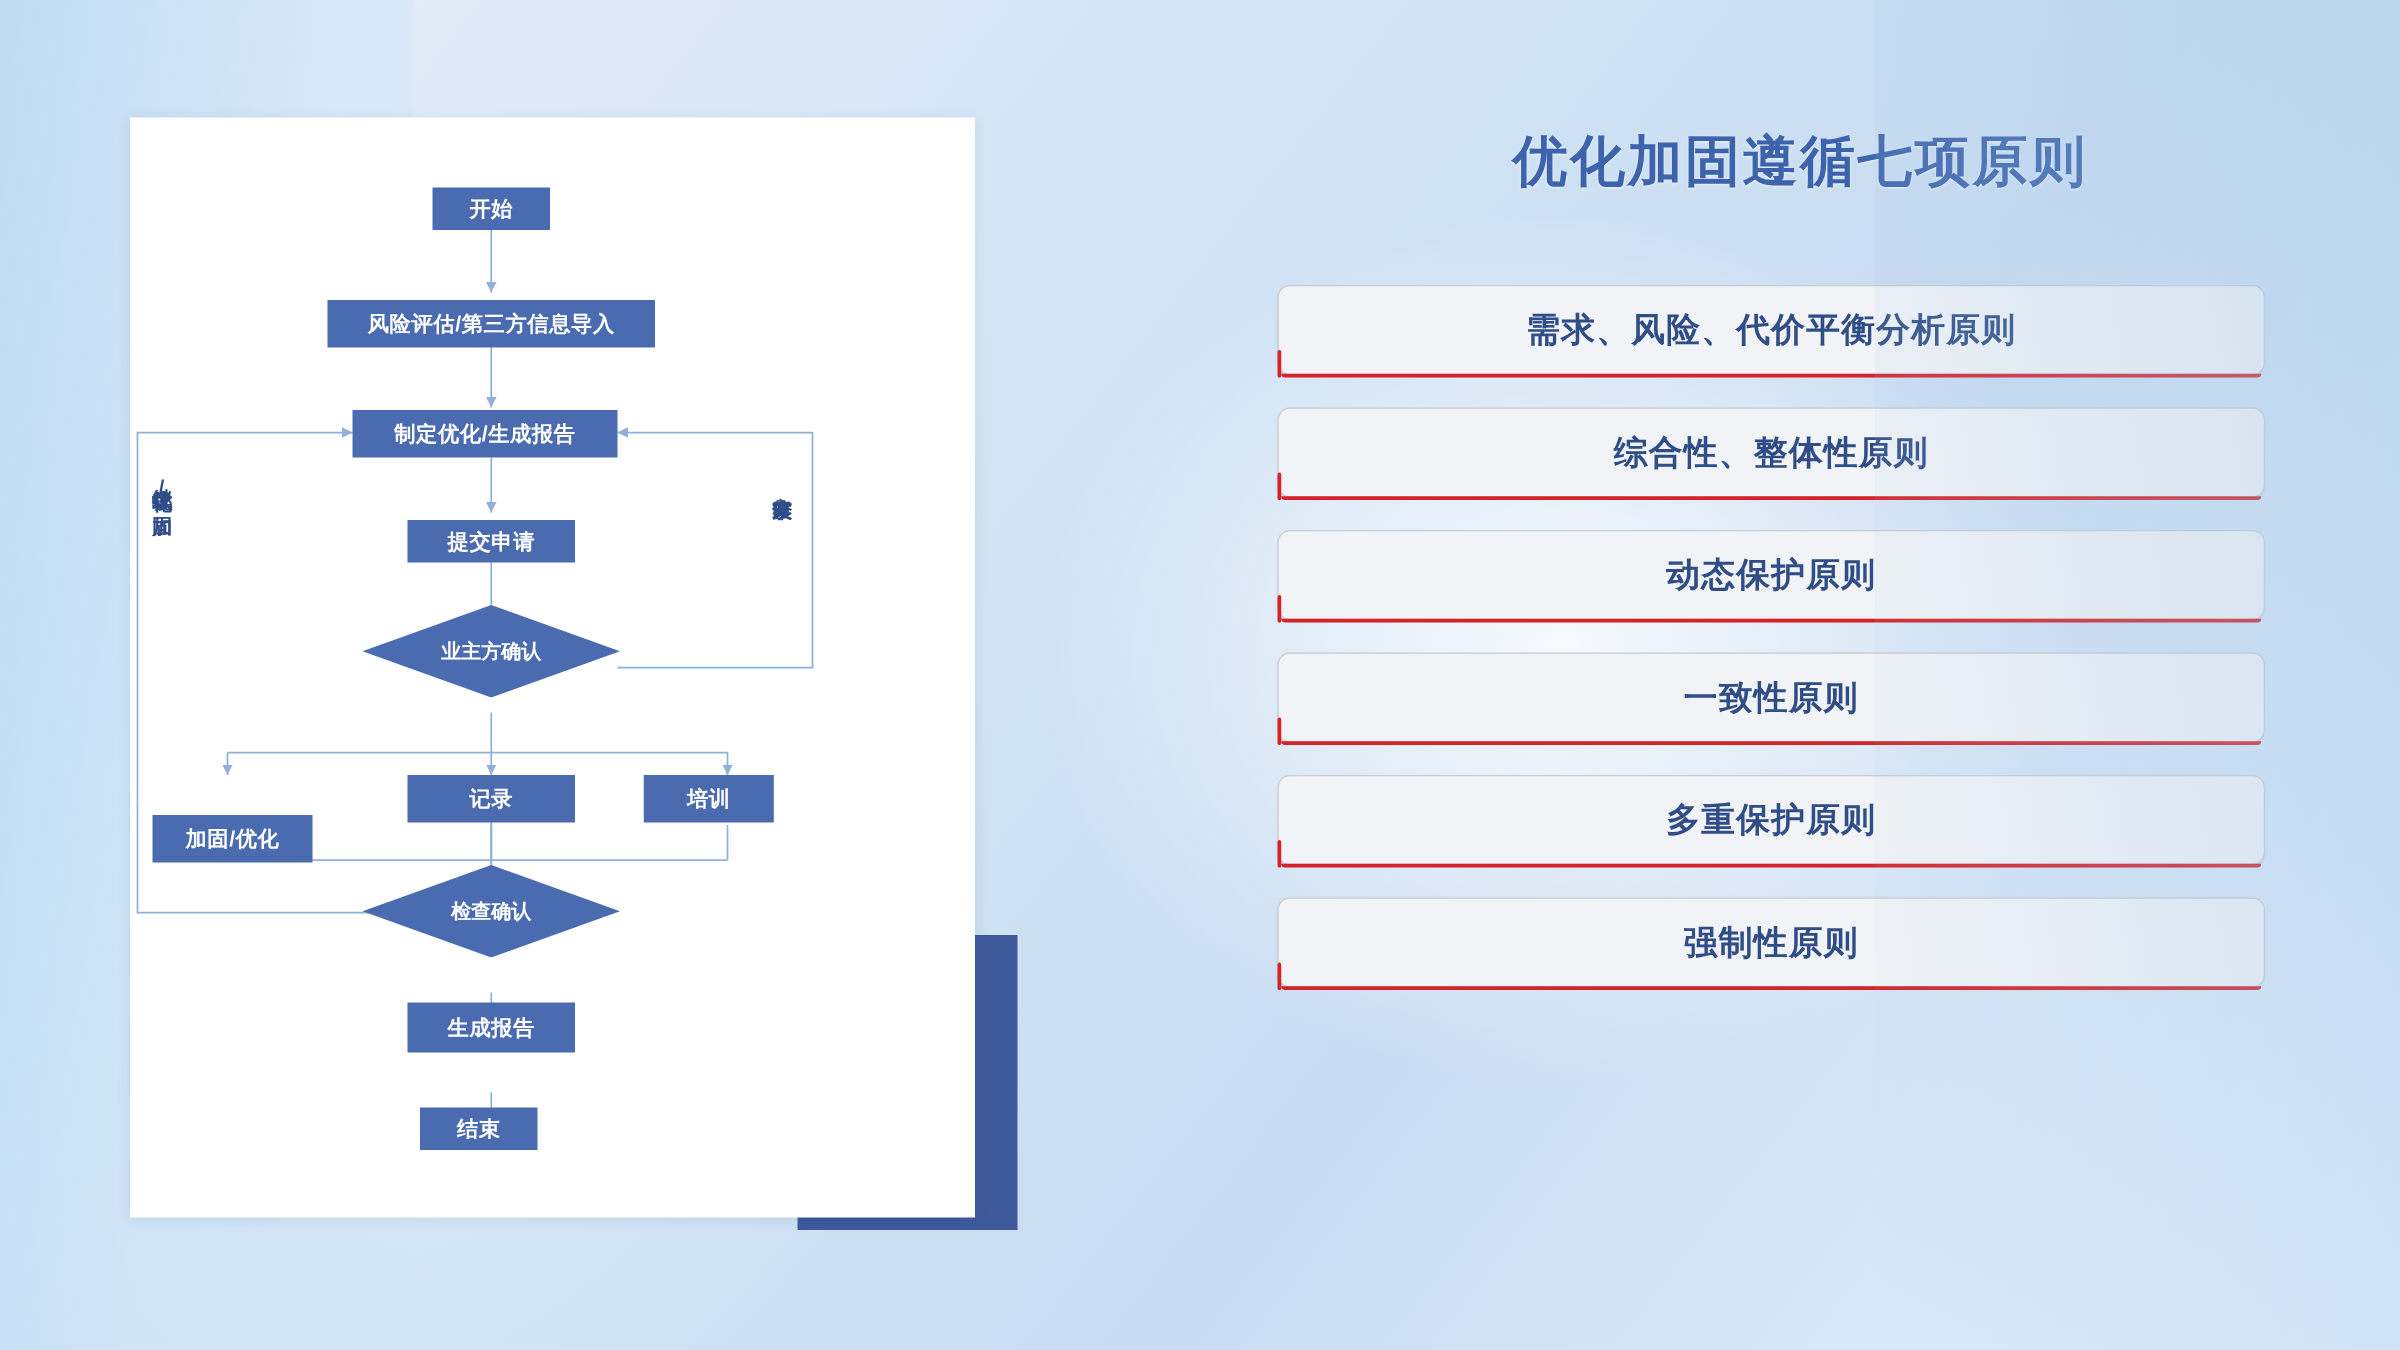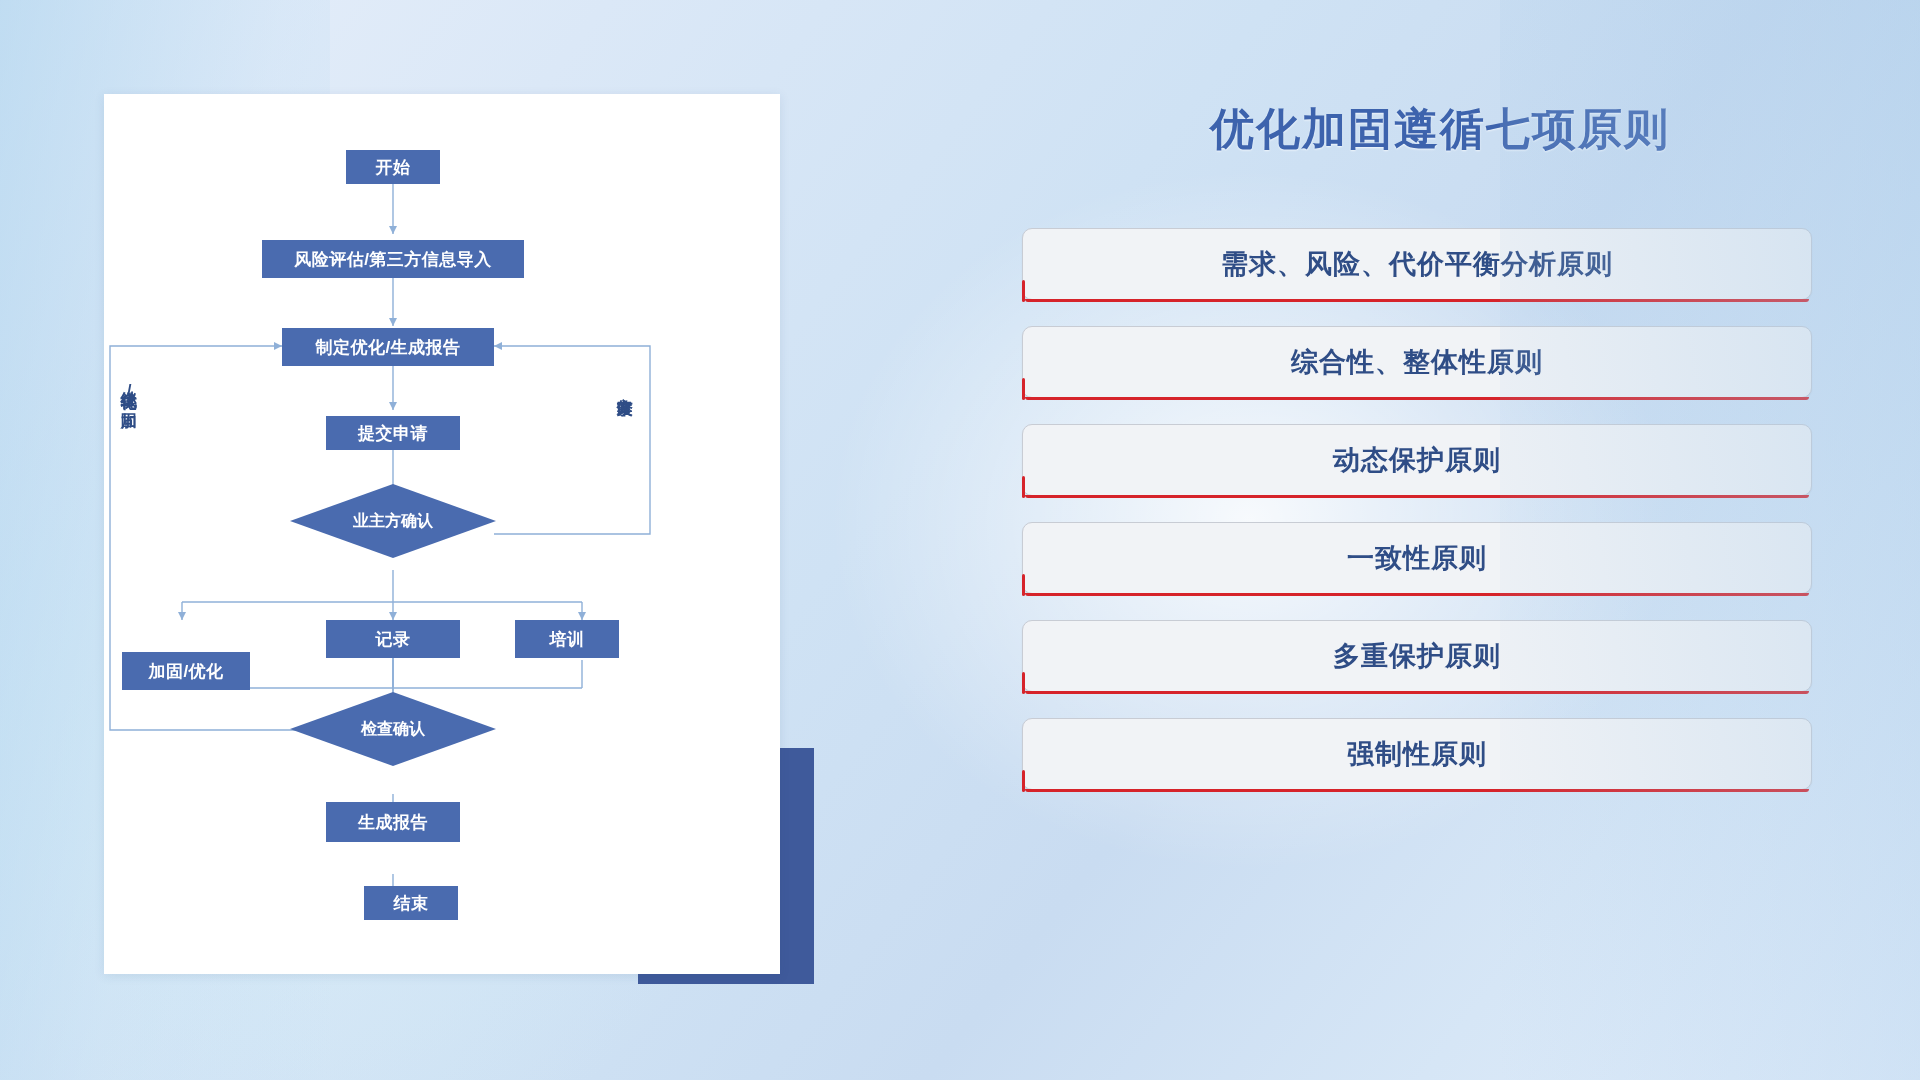--- a/index.html
+++ b/index.html
@@ -259,21 +259,21 @@
         <svg width="206" height="74">
           <polygon points="103,0 206,37 103,74 0,37" fill="#4a6baf"></polygon>
         </svg>
         <div class="diamond-label">检查确认</div>
       </div>
 
       <div class="node" style="left:222px; top:708px; width:134px; height:40px;">
         <span>生成报告</span>
       </div>
 
-      <div class="node" style="left:260px; top:792px; width:94px; height:34px;">
+      <div class="node" style="left:232px; top:792px; width:94px; height:34px;">
         <span>结束</span>
       </div>
 
       <div class="vlabel" style="left:16px; top:284px; height:180px;">继续优化/加固</div>
 
       <div class="vlabel" style="left:512px; top:290px; height:120px;">方案修改</div>
 
     </div>
   </div>
 

